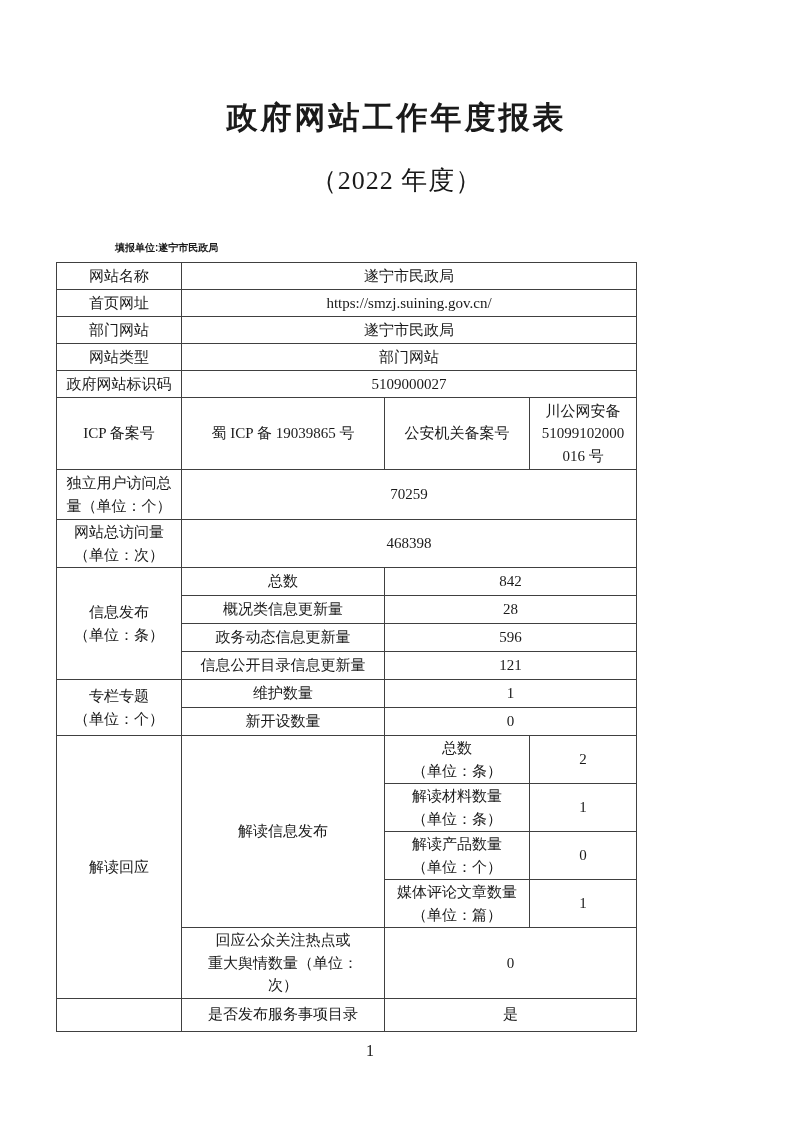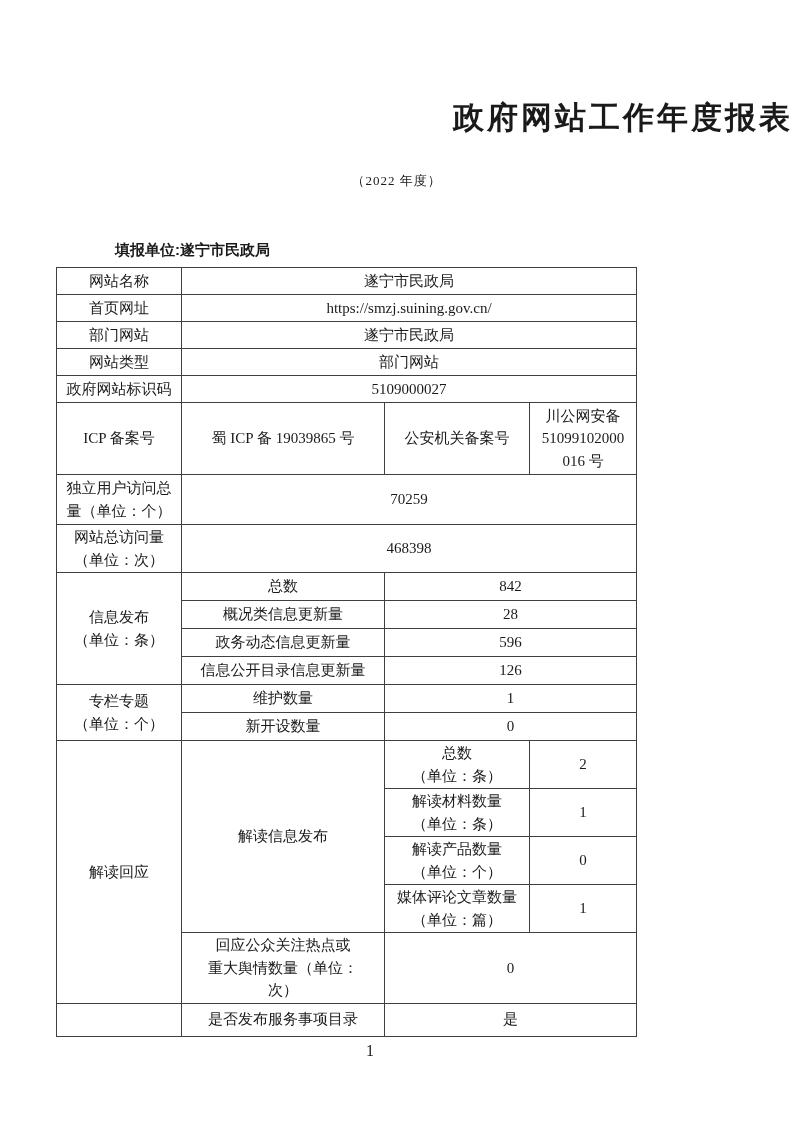--- a/index.html
+++ b/index.html
@@ -12,39 +12,39 @@
     height: 1122px;
     position: relative;
     font-family: "Liberation Serif", "DejaVu Serif", serif;
     color: #1a1a1a;
     overflow: hidden;
   }
   .page {
     padding-top: 98px;
   }
   .doc-title {
-    text-align: right;
+    text-align: center;
     font-family: "Liberation Sans", "DejaVu Sans", sans-serif;
     font-weight: 700;
     font-size: 31px;
     letter-spacing: 3px;
     line-height: 40px;
   }
   .doc-subtitle {
     margin-top: 30px;
     text-align: center;
-    font-size: 13px;
+    font-size: 26px;
     letter-spacing: 1px;
     line-height: 26px;
   }
   .reporting-unit {
     margin: 47px 0 7px 115px;
     font-family: "Liberation Sans", "DejaVu Sans", sans-serif;
     font-weight: 700;
-    font-size: 15px;
+    font-size: 10px;
   }
   table.report {
     margin-left: 56px;
     width: 580px;
     border-collapse: collapse;
     table-layout: fixed;
   }
   table.report td {
     border: 1px solid #404040;
     text-align: center;
@@ -140,21 +140,21 @@
     <tr class="rh28">
       <td>概况类信息更新量</td>
       <td colspan="2">28</td>
     </tr>
     <tr class="rh28">
       <td>政务动态信息更新量</td>
       <td colspan="2">596</td>
     </tr>
     <tr class="rh28">
       <td>信息公开目录信息更新量</td>
-      <td colspan="2">126</td>
+      <td colspan="2">121</td>
     </tr>
 
     <tr class="rh28">
       <td rowspan="2" class="multiline">专栏专题
 （单位：个）</td>
       <td>维护数量</td>
       <td colspan="2">1</td>
     </tr>
     <tr class="rh28">
       <td>新开设数量</td>

